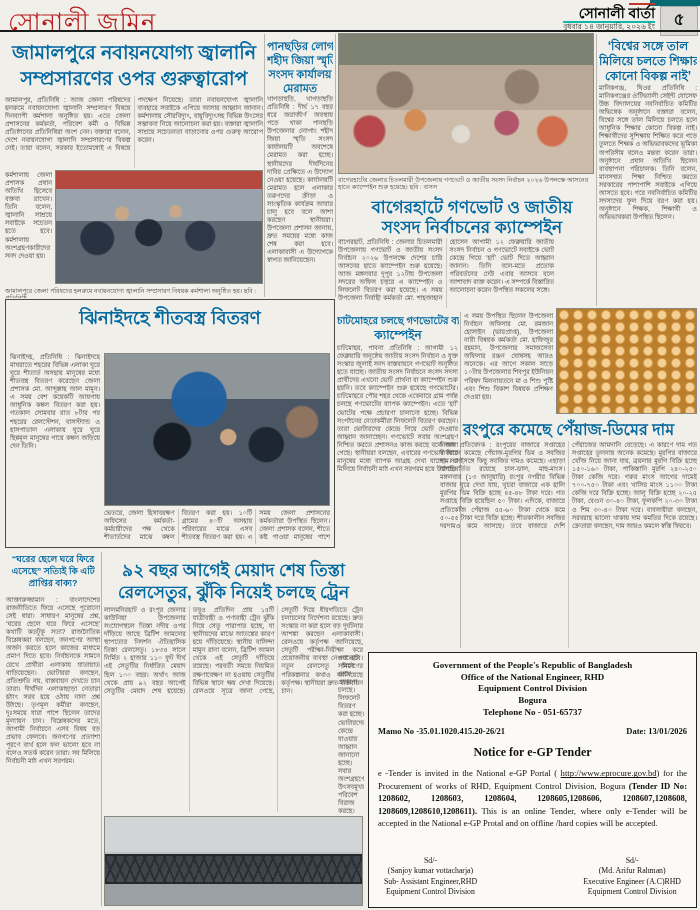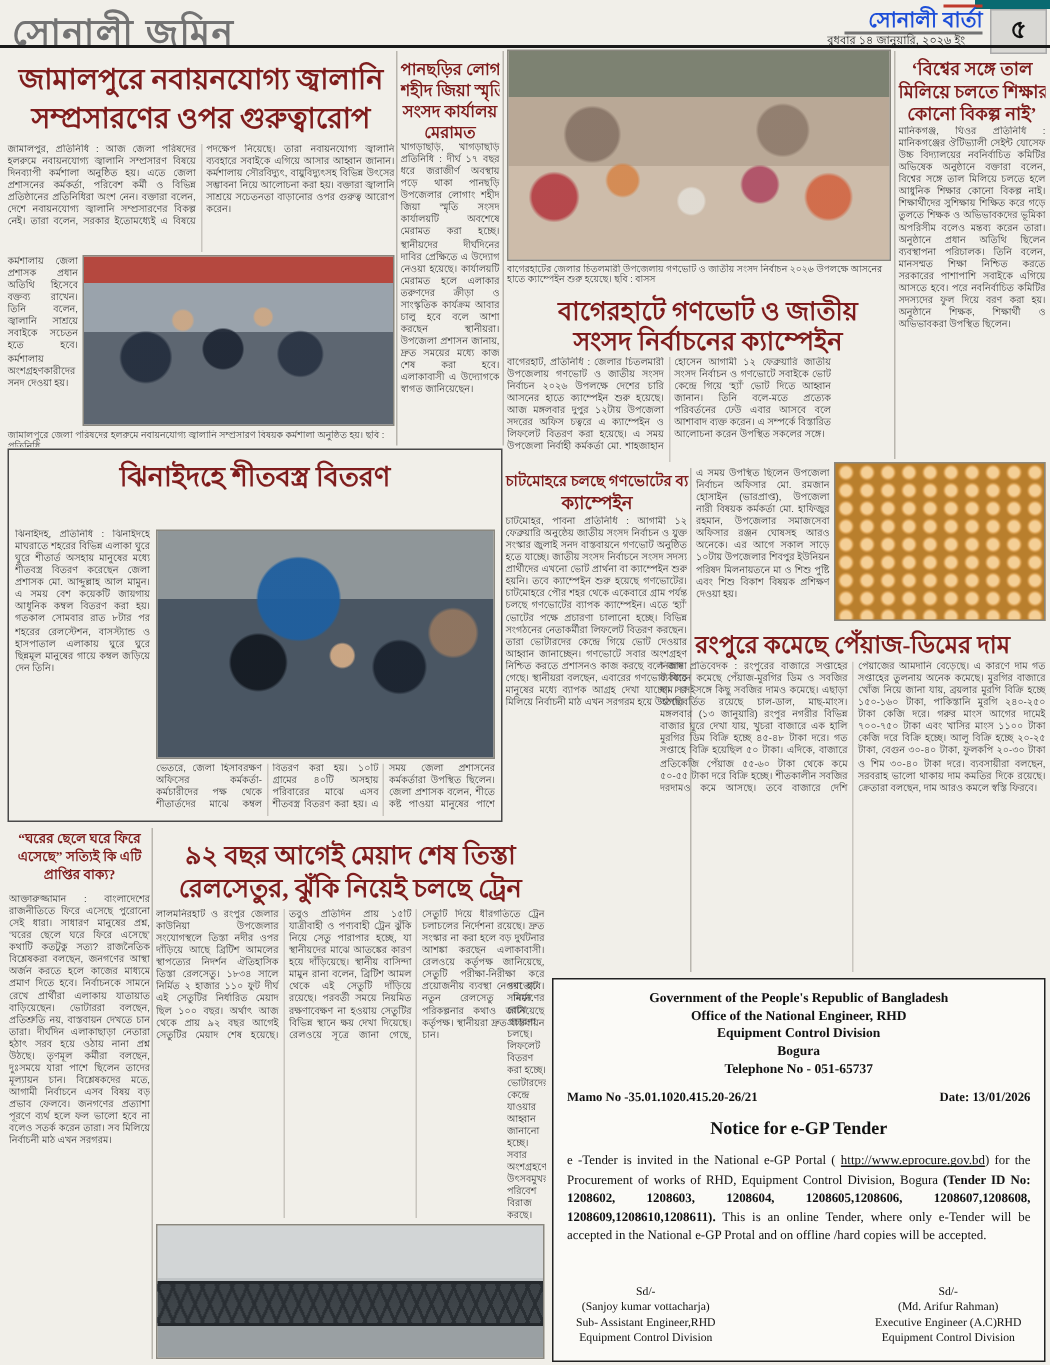--- a/index.html
+++ b/index.html
@@ -1,31 +1,31 @@
 <!DOCTYPE html>
 <html><head>
 <meta charset="utf-8">
 <style>
   html,body{margin:0;padding:0;}
   .page{position:relative;width:700px;height:910px;background:#f1efe9;font-family:"Liberation Sans",sans-serif;color:#222;overflow:hidden;}
   .abs{position:absolute;}
   .rule{background:#1a1a1a;}
   .vr{background:#b9b6ae;width:1px;}
   .bt{font-size:6.4px;line-height:1.26;text-align:justify;color:#3b3b3b;overflow:hidden;}
-  .hl{white-space:nowrap;overflow:hidden;font-weight:bold;color:#7f1d1d;text-align:center;font-family:Liberation Serif, serif;}
+  .hl{white-space:nowrap;overflow:hidden;font-weight:bold;color:#0369a1;text-align:center;}
   .cap{font-size:6.2px;line-height:1.2;color:#444;overflow:hidden;}
   .c2{column-count:2;column-gap:7px;column-rule:1px solid #c9c6bf;}
   .c3{column-count:3;column-gap:7px;column-rule:1px solid #c9c6bf;}
   .photo{border:1px solid #8a877f;box-sizing:border-box;}
   .box{border:1px solid #4a4a4a;box-sizing:border-box;background:#f1efe9;}
   
-  .mast-left{font-size:24px;font-weight:bold;color:#737373;letter-spacing:1px;}
-  .logo{font-size:14px;font-weight:bold;color:#1d4ed8;border-bottom:2px solid #737373;text-align:right;line-height:1.1;}
+  .mast-left{font-size:24px;font-weight:normal;color:#b91c1c;letter-spacing:1px;}
+  .logo{font-size:14px;font-weight:bold;color:#000000;border-bottom:2px solid #14b8a6;text-align:right;line-height:1.1;}
   .logo .red-dash{display:block;height:2px;width:26px;background:#c0392b;margin-left:auto;margin-bottom:1px;}
-  .dateline{font-size:7.5px;color:#222;text-align:center;}
+  .dateline{font-size:7.5px;color:#222;text-align:right;}
   .pagenum{background:#d9d8d4;border:1px solid #aaa;font-size:17px;font-weight:bold;text-align:center;line-height:26px;color:#111;}
   .cornerbar{background:#0a6a71;}
   
   .ph-crowd{background:
     radial-gradient(circle at 12% 70%, rgba(178,52,60,.85) 0 6%, rgba(0,0,0,0) 7%),
     radial-gradient(circle at 30% 62%, rgba(214,128,64,.8) 0 5%, rgba(0,0,0,0) 6%),
     radial-gradient(circle at 48% 72%, rgba(226,222,214,.9) 0 5%, rgba(0,0,0,0) 6%),
     radial-gradient(circle at 66% 64%, rgba(170,60,90,.8) 0 6%, rgba(0,0,0,0) 7%),
     radial-gradient(circle at 84% 70%, rgba(210,96,60,.85) 0 6%, rgba(0,0,0,0) 7%),
     radial-gradient(circle at 22% 40%, rgba(120,100,88,.7) 0 8%, rgba(0,0,0,0) 9%),

